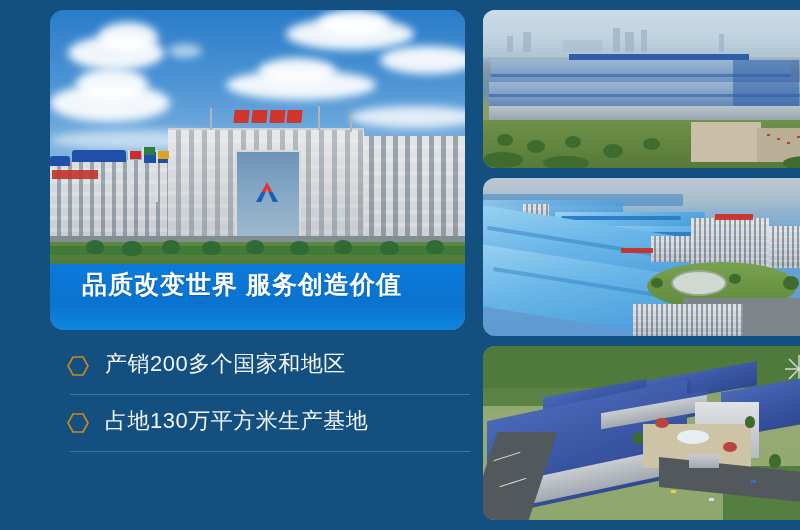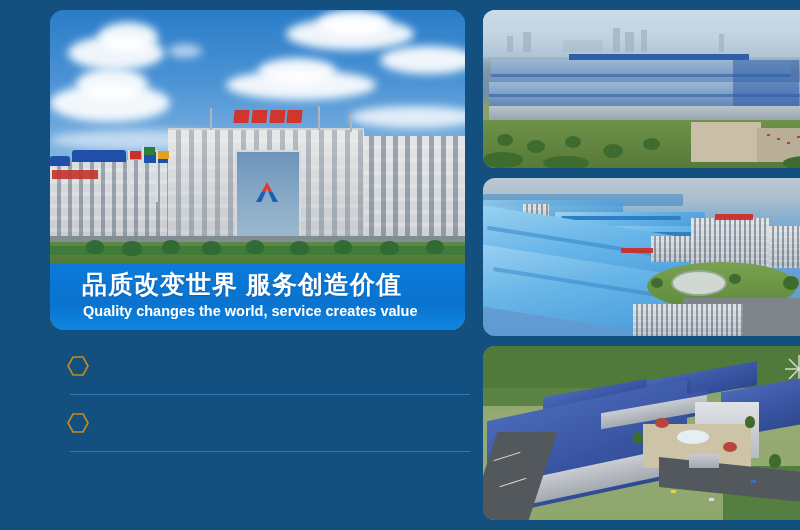--- a/index.html
+++ b/index.html
@@ -248,42 +248,43 @@
       <div class="kerb"></div>
       <div class="road"></div>
       <div class="roadline" style="left:20px;top:288px;width:40px;"></div>
       <div class="roadline" style="left:96px;top:288px;width:40px;"></div>
       <div class="roadline" style="left:172px;top:288px;width:40px;"></div>
       <div class="roadline" style="left:248px;top:288px;width:40px;"></div>
       <div class="roadline" style="left:324px;top:288px;width:40px;"></div>
 
       <div class="banner">
         <div class="banner-cn">品质改变世界  服务创造价值</div>
-        <div class="banner-en">Quality changes the world, service creates value</div>
       </div>
     </div>
 
     <div class="bullets">
 
 
       <div class="bullet-row">
         <span class="hex">
           <svg width="24" height="24" viewBox="0 0 24 24">
             <polygon points="7,3 17,3 22,12 17,21 7,21 2,12" fill="none" stroke="#c98a1e" stroke-width="1.6"></polygon>
           </svg>
         </span>
+        <span class="bullet-text">产销200多个国家和地区</span>
         <span class="divider"></span>
       </div>
 
       <div class="bullet-row">
         <span class="hex">
           <svg width="24" height="24" viewBox="0 0 24 24">
             <polygon points="7,3 17,3 22,12 17,21 7,21 2,12" fill="none" stroke="#c98a1e" stroke-width="1.6"></polygon>
           </svg>
         </span>
+        <span class="bullet-text">占地130万平方米生产基地</span>
         <span class="divider"></span>
       </div>
 
     </div>
   </div>
 
   <div class="right-col">
 
     <div class="photo ph1">
       <div class="aer1"></div>

